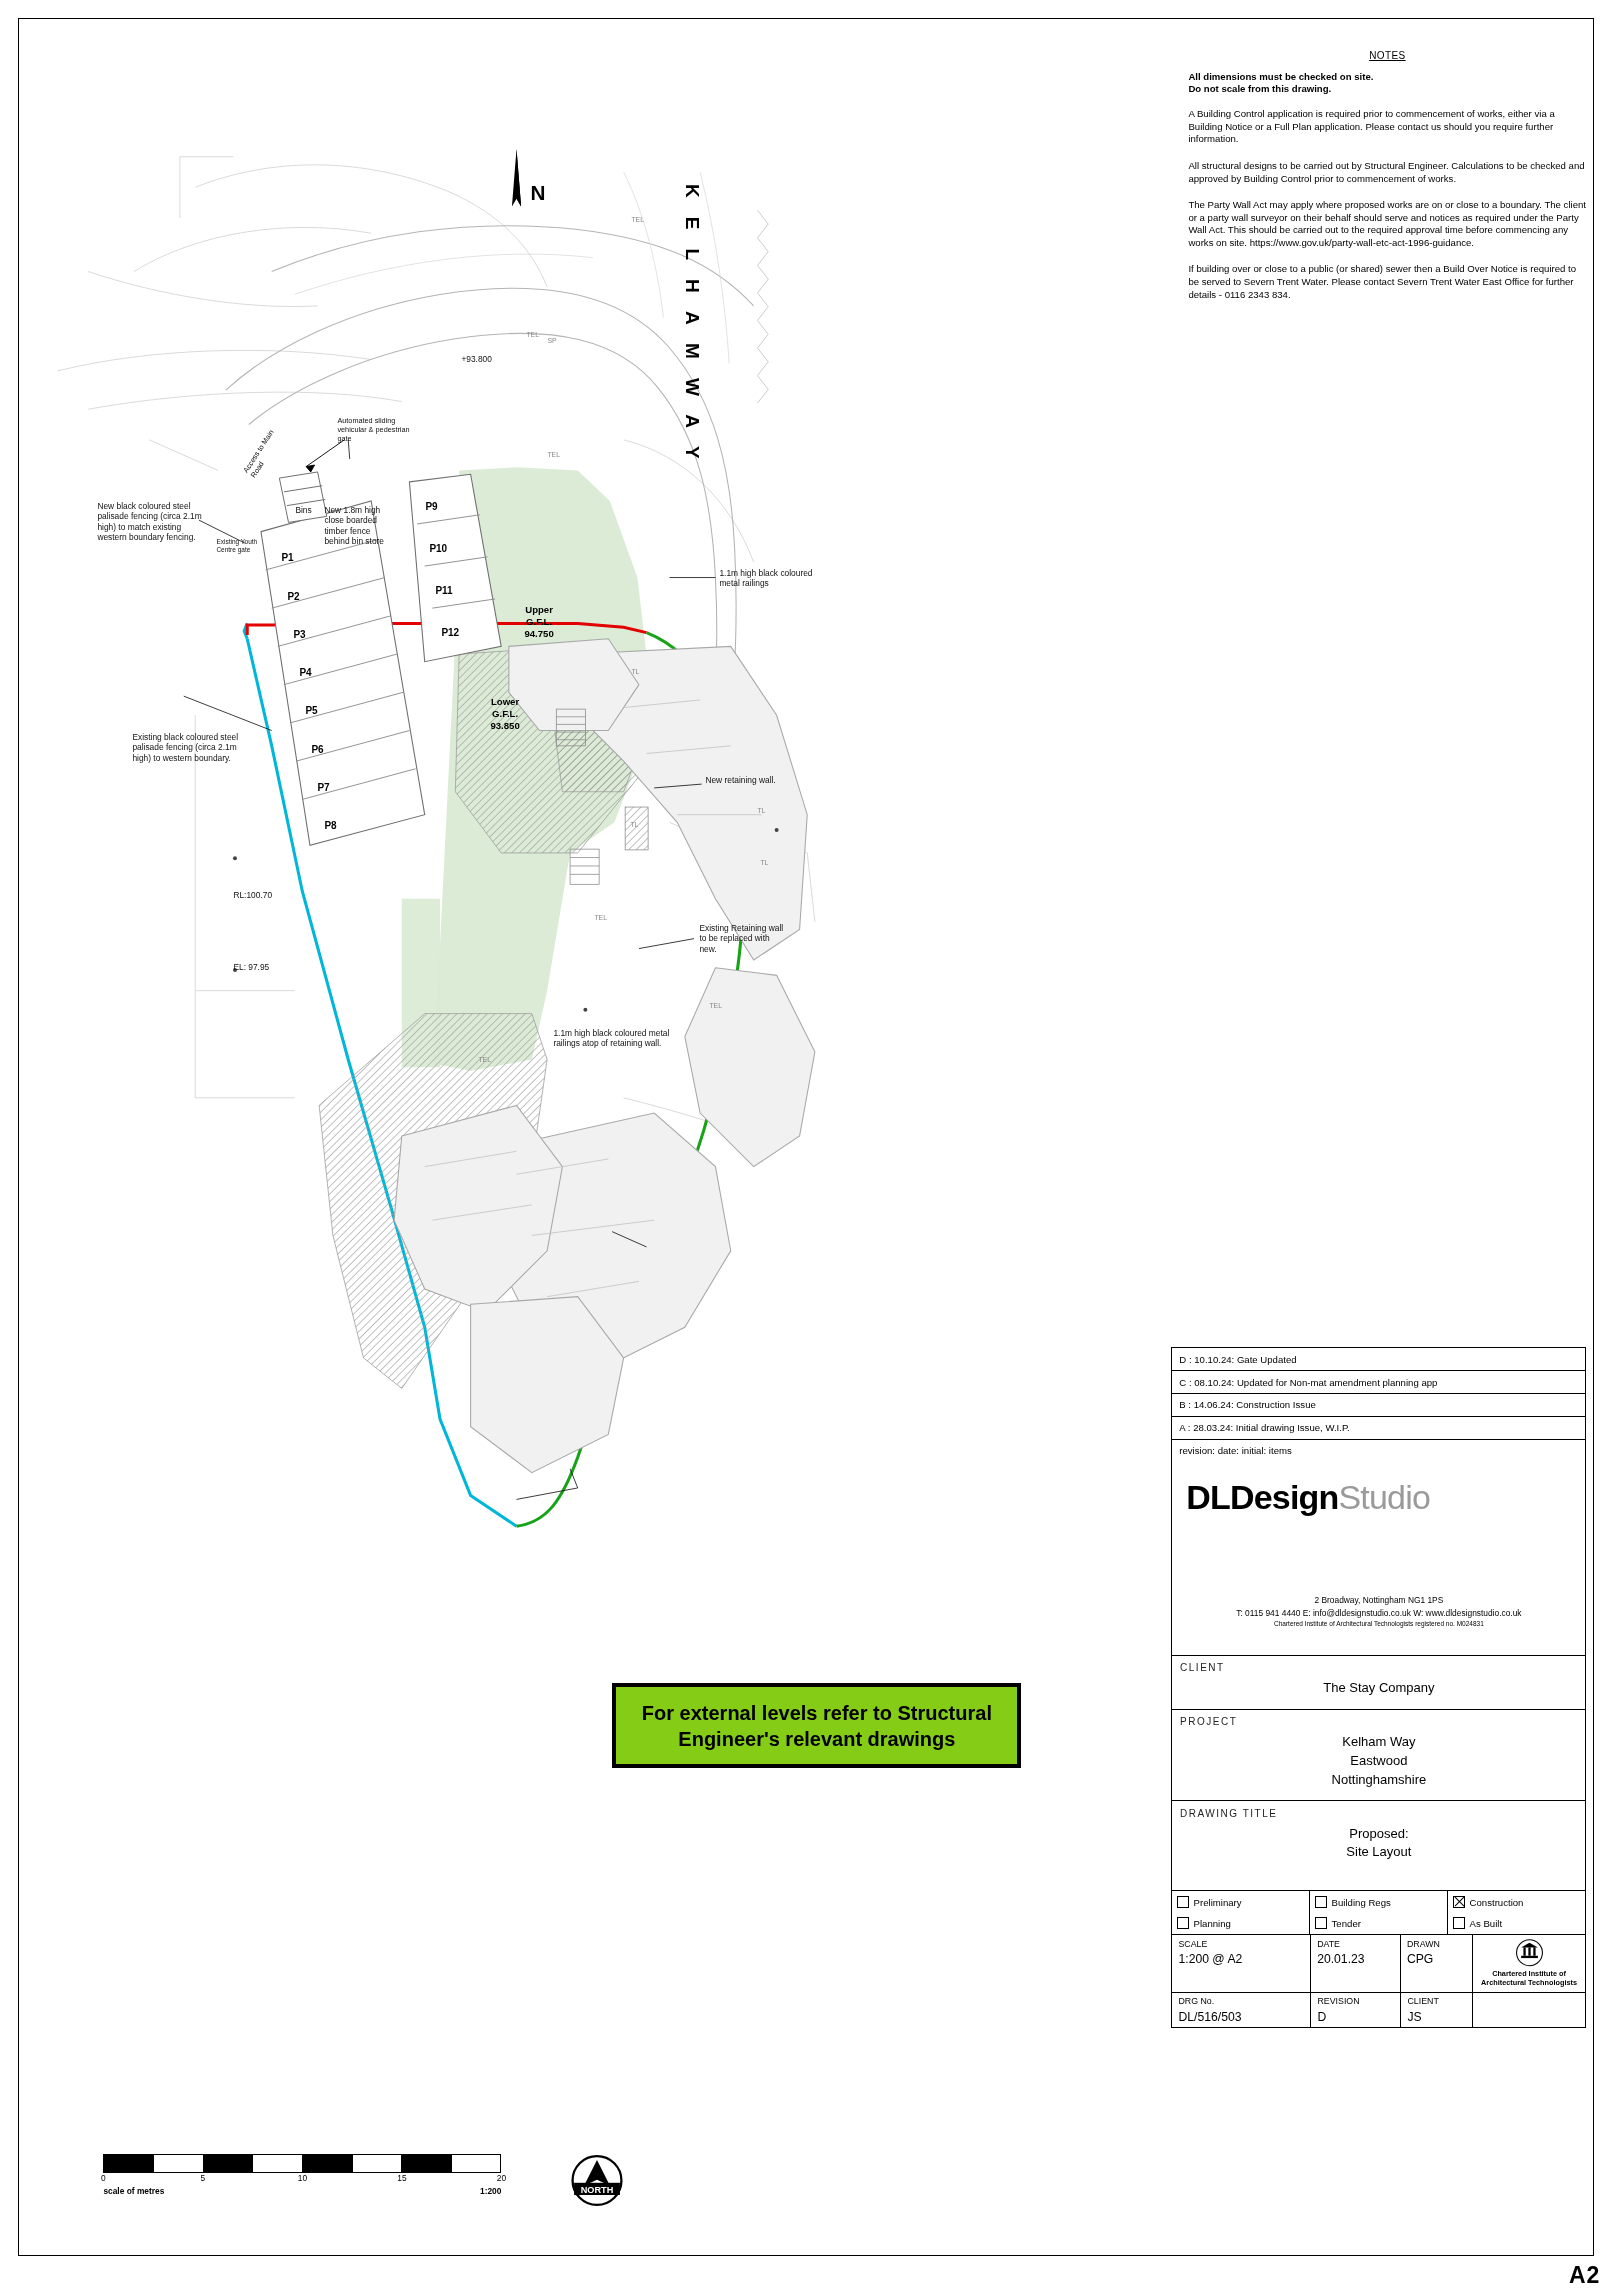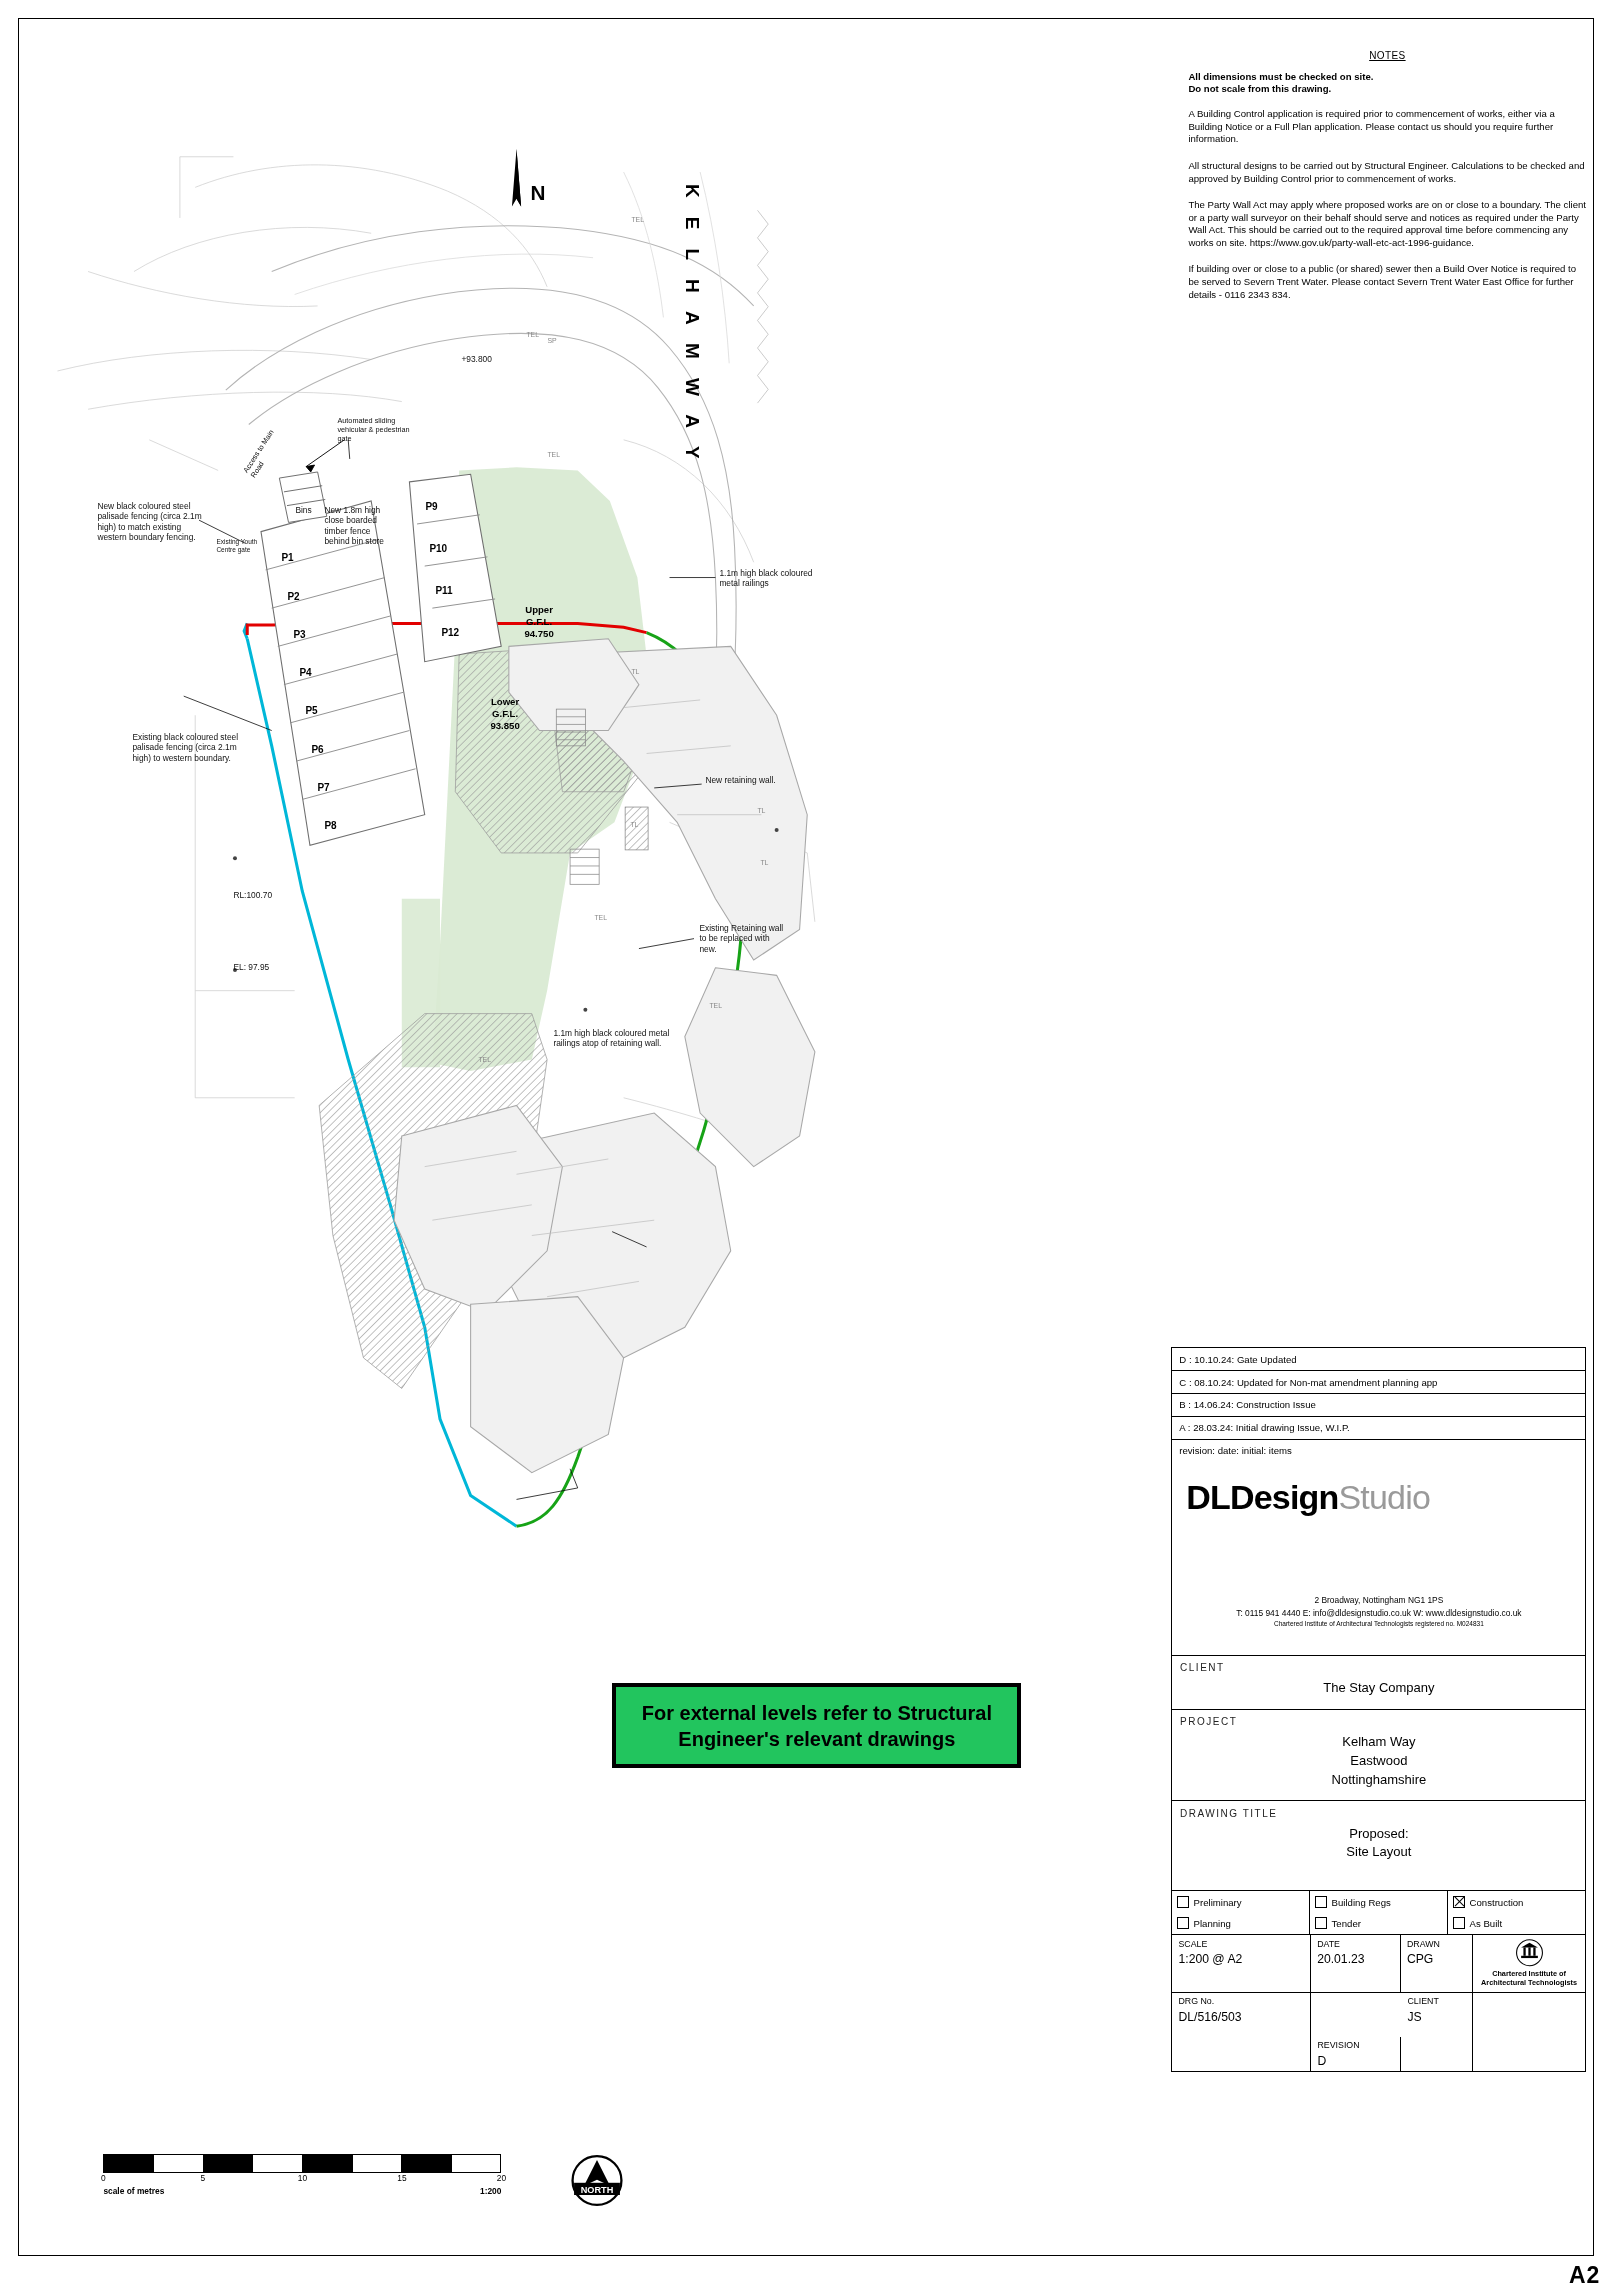--- a/index.html
+++ b/index.html
@@ -18,21 +18,21 @@
   .drawing svg{position:absolute;left:0;top:0;}
 
   .lbl{position:absolute;font-size:8.4px;line-height:1.2;color:#111;}
   .lbl.b{font-weight:normal;}
   .road-name{position:absolute;font-size:19px;font-weight:bold;letter-spacing:6.9px;}
   .north-n{position:absolute;font-size:20.7px;font-weight:bold;}
 
   .plot{position:absolute;font-size:10px;font-weight:bold;}
   .gfl{position:absolute;font-size:9.6px;font-weight:bold;line-height:1.25;text-align:center;}
 
-  .extnote{position:absolute;left:593px;top:1664px;width:409px;border:4.6px solid #000;background:#22c55e;
+  .extnote{position:absolute;left:593px;top:1664px;width:409px;border:4.6px solid #000;background:#84cc16;
            text-align:center;font-size:20px;font-weight:bold;line-height:1.3;padding:12.2px 7.7px;box-sizing:border-box;}
 
   
   .scalebar{position:absolute;left:84px;top:2135px;width:398px;}
   .sb-row{position:relative;height:17px;border:0.8px solid #000;display:flex;}
   .sb-row div{flex:1;border-right:0.8px solid #000;}
   .sb-row div:last-child{border-right:none;}
   .sb-row div.f{background:#000;}
   .sb-ticks{position:relative;height:10.7px;font-size:8.4px;}
   .sb-ticks span{position:absolute;top:0;transform:translateX(-50%);}
@@ -413,21 +413,21 @@
         <div>Chartered Institute of</div>
         <div>Architectural Technologists</div>
       </div>
     </div>
 
     <div class="grid">
       <div class="cell" style="width:139px;">
         <div class="k">DRG No.</div>
         <div class="v">DL/516/503</div>
       </div>
-      <div class="cell" style="width:90px;margin-top:44px;">
+      <div class="cell" style="width:90px;">
         <div class="k">REVISION</div>
         <div class="v">D</div>
       </div>
       <div class="cell" style="width:72px;">
         <div class="k">CLIENT</div>
         <div class="v">JS</div>
       </div>
       <div class="cell" style="flex:1;border-right:none;"></div>
     </div>
 

